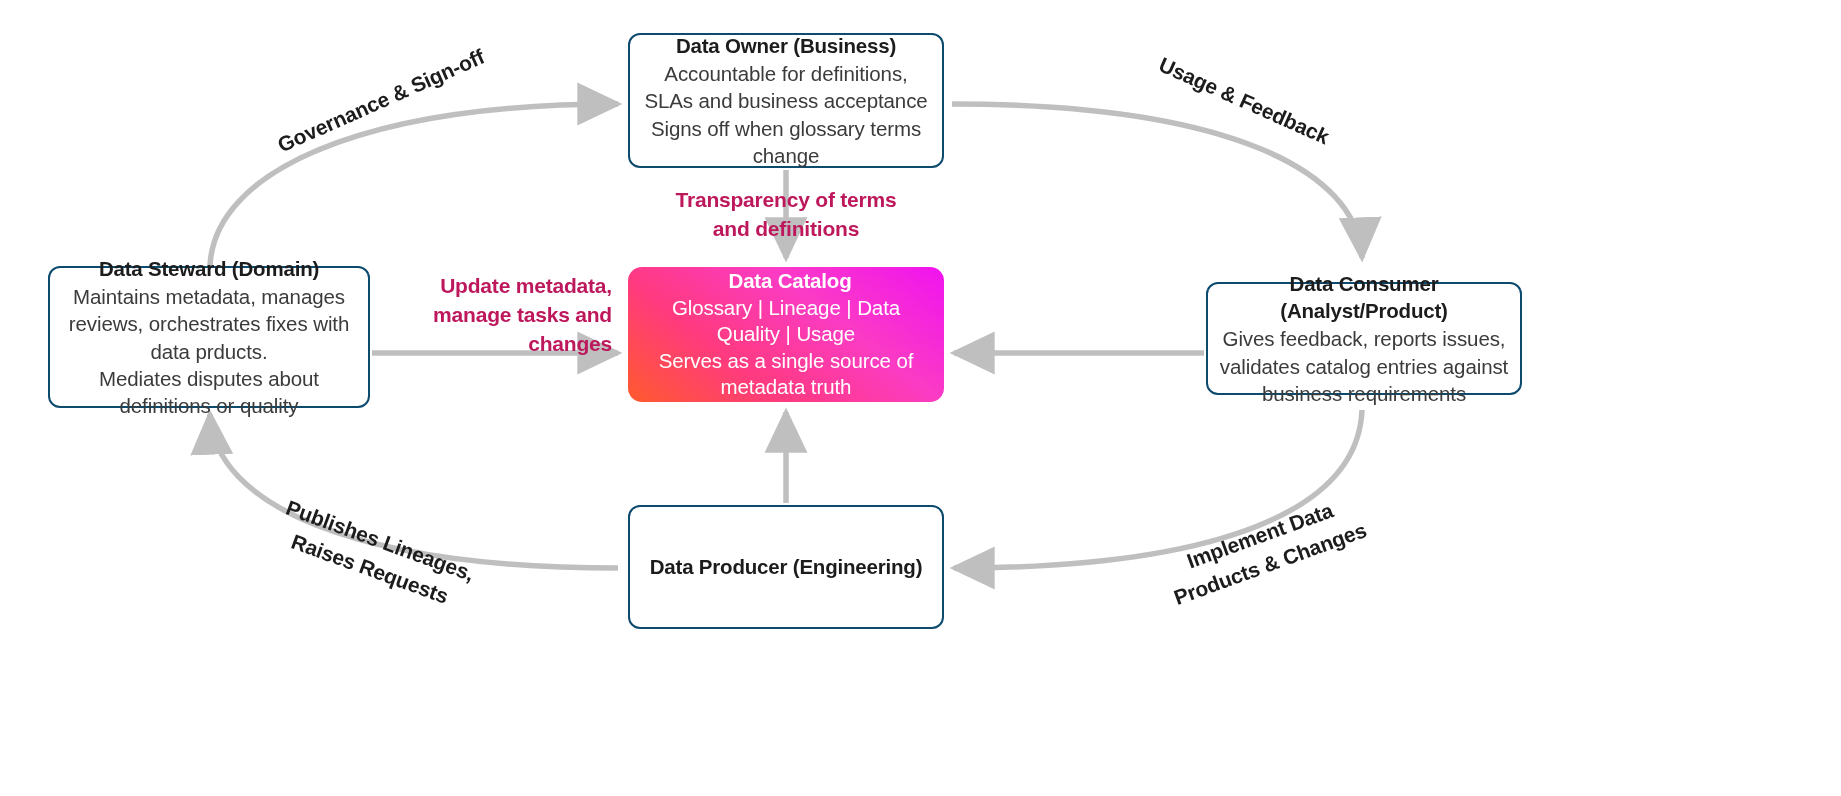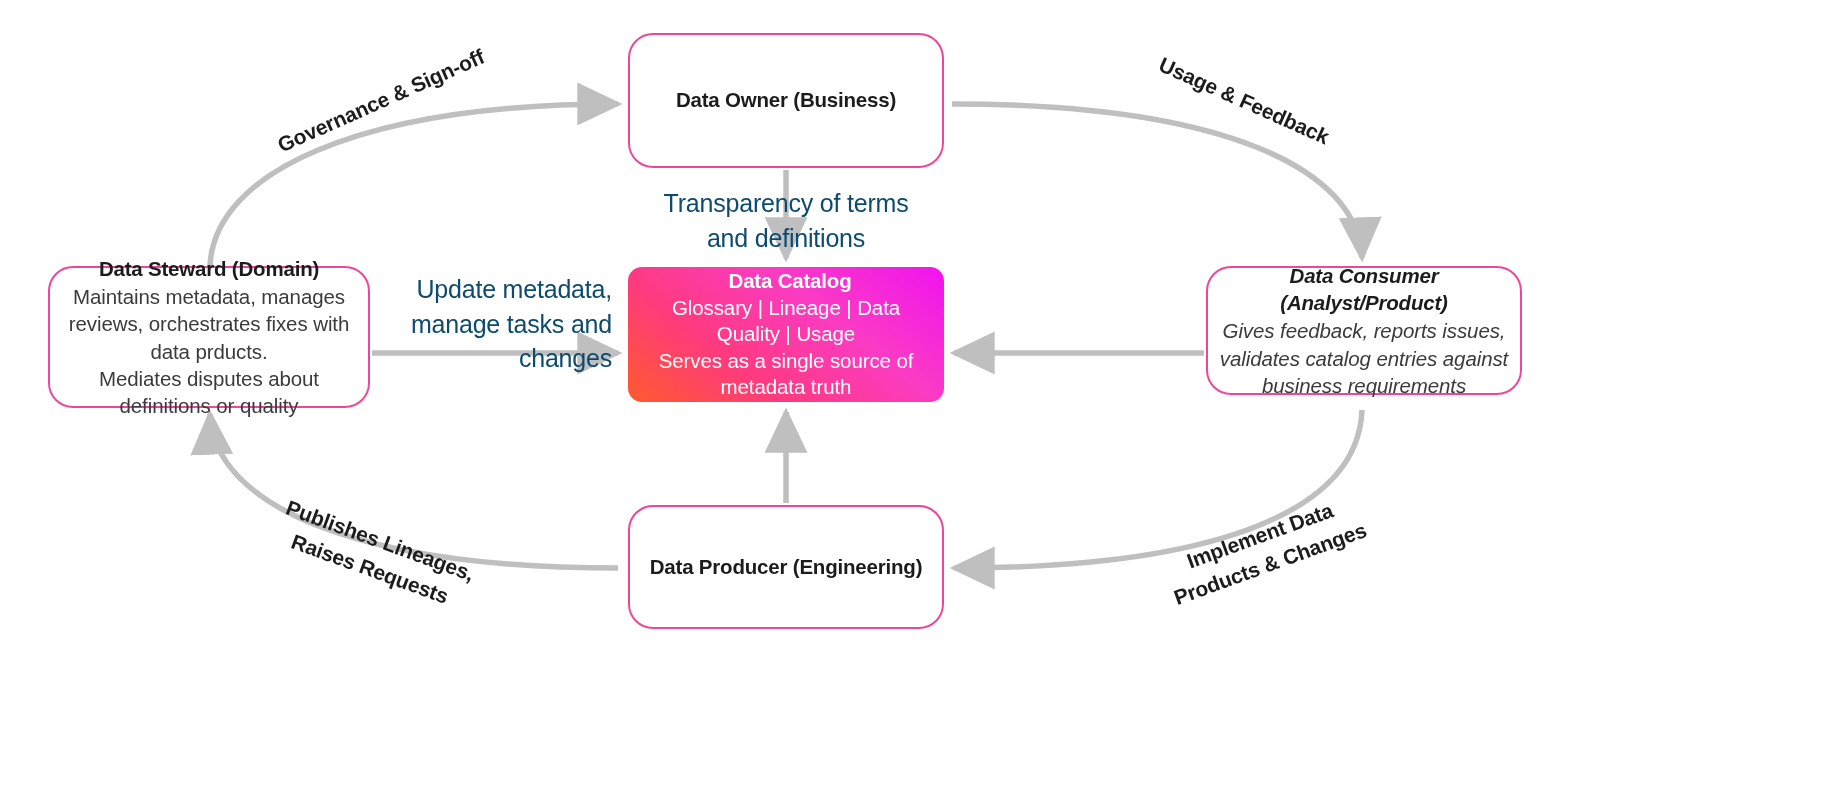--- a/index.html
+++ b/index.html
@@ -24,22 +24,22 @@
     left: 0;
     top: 0;
     width: 1841px;
     height: 796px;
   }
 
   
   .node {
     position: absolute;
     box-sizing: border-box;
-    border: 2px solid #ec4899;
-    border-radius: 25px;
+    border: 2px solid #0c4a6e;
+    border-radius: 12px;
     background: #ffffff;
     display: flex;
     flex-direction: column;
     align-items: center;
     justify-content: center;
     text-align: center;
     padding: 8px 10px;
     z-index: 3;
   }
   .node .n-title {
@@ -52,21 +52,21 @@
   }
   .node .n-body {
     font-size: 20.5px;
     color: #3b3b3b;
     line-height: 1.32;
     letter-spacing: -0.1px;
   }
 
   #node-owner    { left: 628px; top: 33px;  width: 316px; height: 135px; }
   #node-steward  { left: 48px;  top: 266px; width: 322px; height: 142px; }
-  #node-consumer { left: 1206px;top: 266px; width: 316px; height: 129px; font-style: italic; }
+  #node-consumer { left: 1206px;top: 282px; width: 316px; height: 113px; }
   #node-producer { left: 628px; top: 505px; width: 316px; height: 124px; }
 
   
   #node-catalog {
     position: absolute;
     left: 628px;
     top: 267px;
     width: 316px;
     height: 135px;
     box-sizing: border-box;
@@ -92,23 +92,23 @@
     font-size: 20.5px;
     color: #ffffff;
     line-height: 1.3;
     letter-spacing: -0.1px;
     text-align: center;
   }
 
   
   .elabel {
     position: absolute;
-    font-weight: normal;
-    font-size: 25px;
-    color: #0c4a6e;
+    font-weight: bold;
+    font-size: 21px;
+    color: #be185d;
     text-align: center;
     line-height: 1.38;
     letter-spacing: -0.2px;
     z-index: 4;
     white-space: pre-line;
   }
   #lbl-transparency { left: 620px; top: 186px;  width: 332px; }
   #lbl-harvest      { left: 620px; top: 424px;  width: 332px; }
   #lbl-update       { left: 392px; top: 272px;  width: 220px; text-align: right; }
   #lbl-access       { left: 958px; top: 272px;  width: 240px; }
@@ -173,20 +173,22 @@
       <path d="M952,104 C1222,104 1358,168 1362,258" marker-end="url(#ah)"></path>
 
       <path d="M1362,410 C1358,510 1220,568 954,568" marker-end="url(#ah)"></path>
 
       <path d="M618,568 C356,568 214,506 210,414" marker-end="url(#ah)"></path>
     </g>
   </svg>
 
   <div class="node" id="node-owner">
     <div class="n-title">Data Owner (Business)</div>
+    <div class="n-body" style="white-space:pre-line">Accountable for definitions, SLAs and business acceptance
+Signs off when glossary terms change</div>
   </div>
 
   <div class="node" id="node-steward">
     <div class="n-title">Data Steward (Domain)</div>
     <div class="n-body" style="white-space:pre-line">Maintains metadata, manages reviews, orchestrates fixes with data prducts.
 Mediates disputes about definitions or quality</div>
   </div>
 
   <div class="node" id="node-consumer">
     <div class="n-title">Data Consumer (Analyst/Product)</div>

